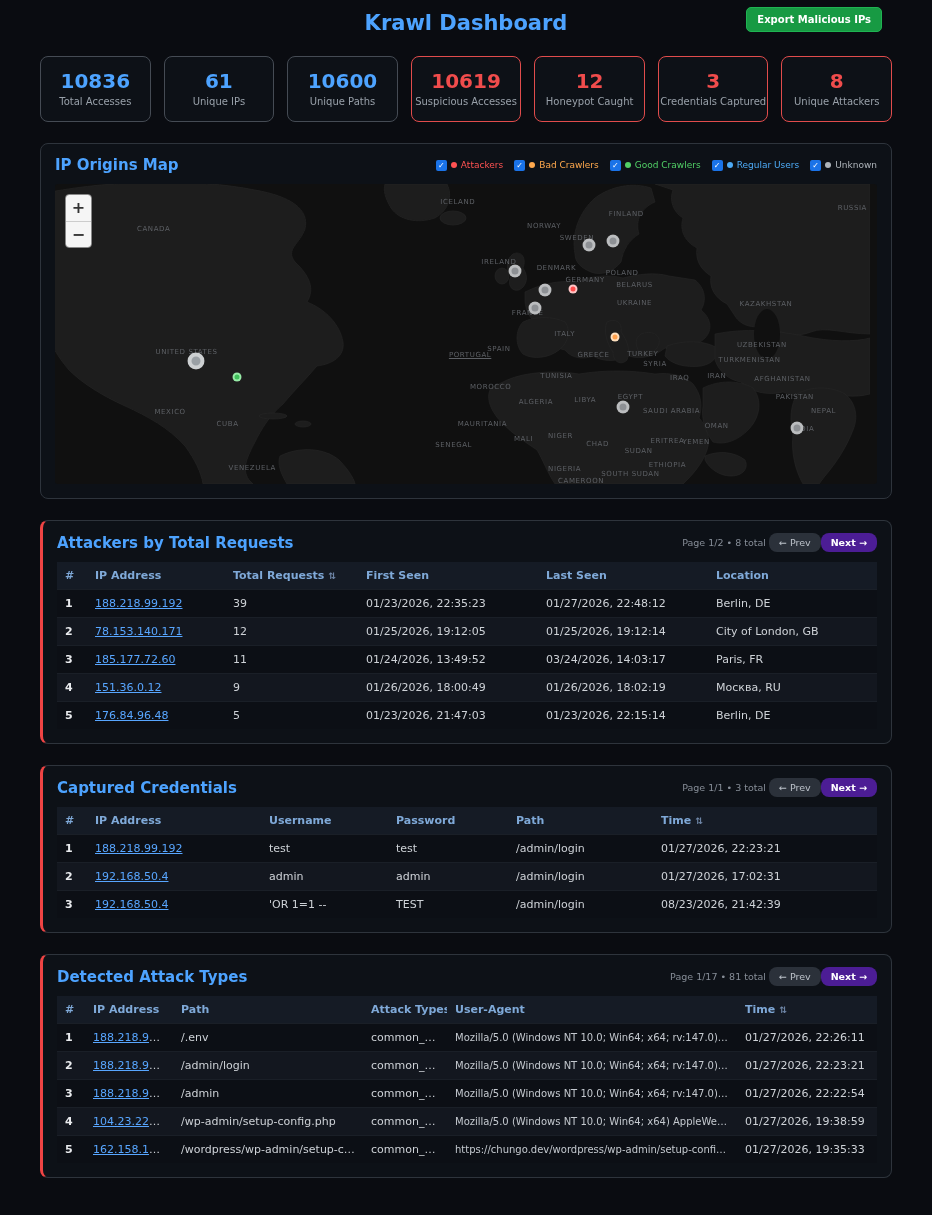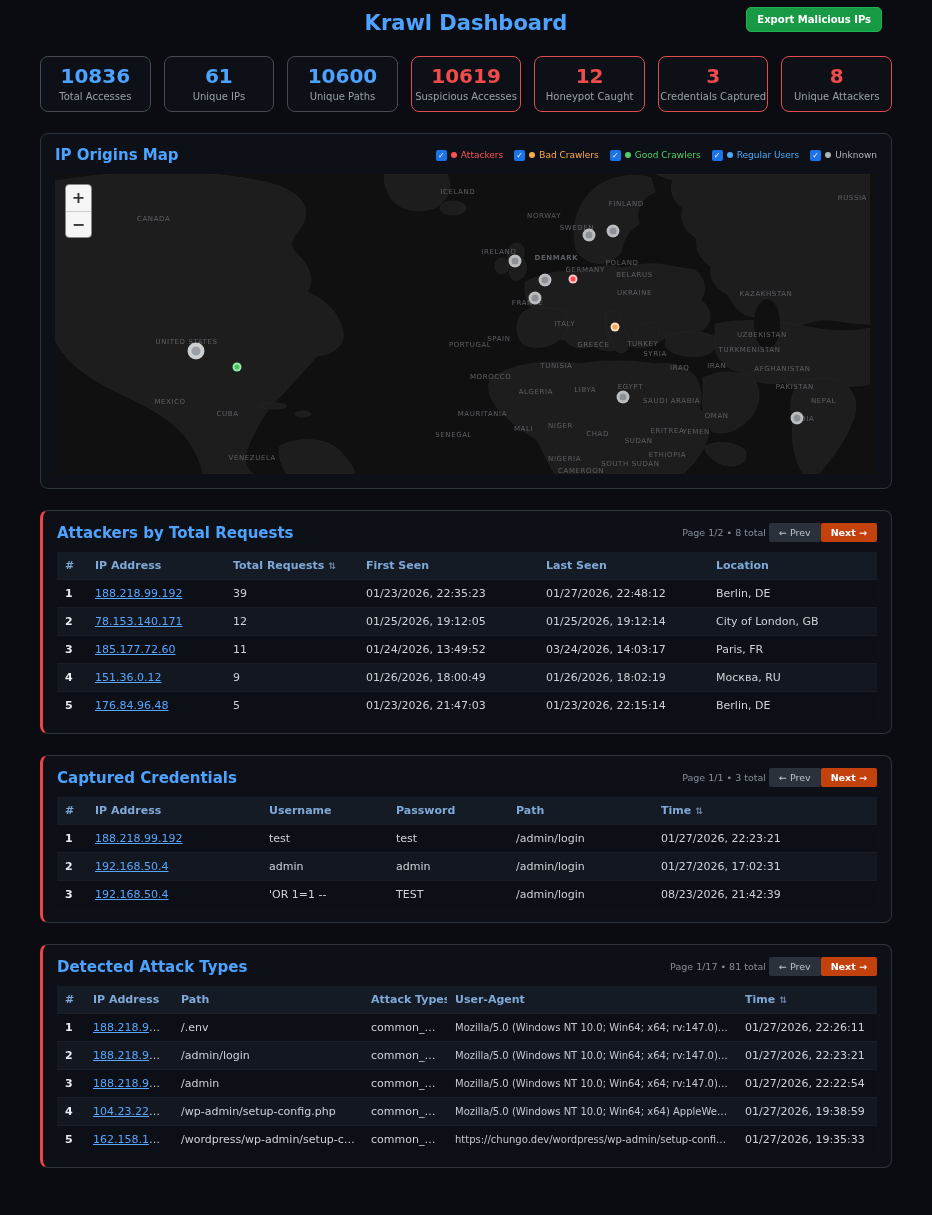--- a/index.html
+++ b/index.html
@@ -17,21 +17,21 @@
   .export-btn {
     position:absolute; right:10px; top:7px;
     background:#179a43; border:1px solid #1fb452; color:#fff;
     font-size:10px; font-weight:bold; padding:6px 10px; border-radius:5px;
     font-family:inherit; cursor:pointer;
   }
 
   
   .stats { display:flex; gap:13px; margin-top:10px; }
   .stat-card {
-    flex:1; height:56px; background:#0d1117;
+    flex:1; height:66px; background:#0d1117;
     border:1px solid #454b54; border-radius:8px;
     display:flex; flex-direction:column; align-items:center; justify-content:center; gap:5px;
   }
   .stat-card.danger { border-color:#e14c4c; }
   .stat-value { font-size:20px; font-weight:bold; color:#4da3ff; line-height:1; }
   .stat-card.danger .stat-value { color:#f04c4c; }
   .stat-label { font-size:10px; color:#98a0a9; }
 
   
   .tabs { margin-top:26px; background:#141a22; border-radius:6px; padding:7px 12px; display:flex; gap:26px; }
@@ -43,23 +43,23 @@
     border:1px solid #2e343c; border-radius:8px;
     padding:12px 14px 14px 14px;
   }
   .panel.alert { border-left:3px solid #ef4444; }
   .panel-head { display:flex; align-items:center; justify-content:space-between; margin-bottom:10px; }
   .panel-title { color:#4da3ff; font-size:15px; font-weight:bold; }
 
   
   .pager { display:flex; align-items:center; gap:0; }
   .pager-info { font-size:9.5px; color:#868d97; margin-right:3px; }
-  .btn { font-size:9.5px; padding:4px 10px; border-radius:2px; border:none; font-family:inherit; cursor:pointer; }
+  .btn { font-size:9.5px; padding:4px 10px; border-radius:8px; border:none; font-family:inherit; cursor:pointer; }
   .btn-prev { background:#2b313a; color:#bcc2ca; }
-  .btn-next { background:#c2410c; color:#fff; font-weight:bold; }
+  .btn-next { background:#4c1d95; color:#fff; font-weight:bold; }
 
   
   .legend { display:flex; align-items:center; gap:11px; }
   .legend-item { display:flex; align-items:center; gap:4px; cursor:pointer; }
   .cbx { width:11px; height:11px; background:#1a73e8; border-radius:2px; color:#fff;
          font-size:8px; line-height:11px; text-align:center; flex:0 0 auto; }
   .dot { width:6px; height:6px; border-radius:50%; flex:0 0 auto; }
   .legend-label { font-size:9px; color:#aab; }
 
   
@@ -231,39 +231,39 @@
           <span class="map-label" style="left: 49%; top: 6%;">ICELAND</span>
 
           <span class="map-label" style="left: 59.5%; top: 14%; text-align: center;">NORWAY</span>
 
           <span class="map-label" style="left: 63.5%; top: 18%;">SWEDEN</span>
 
           <span class="map-label" style="left: 69.5%; top: 10%;">FINLAND</span>
 
           <span class="map-label" style="left: 97%; top: 8%;">RUSSIA</span>
 
-          <span class="map-label" style="left: 61%; top: 28%; font-weight: bold;">DENMARK</span>
+          <span class="map-label" style="left: 61%; top: 28%;">DENMARK</span>
 
           <span class="map-label" style="left: 54%; top: 26%;">IRELAND</span>
 
           <span class="map-label" style="left: 64.5%; top: 32%;">GERMANY</span>
 
           <span class="map-label" style="left: 69%; top: 29.5%; text-align: center;">POLAND</span>
 
           <span class="map-label" style="left: 70.5%; top: 33.5%;">BELARUS</span>
 
           <span class="map-label" style="left: 70.5%; top: 39.5%;">UKRAINE</span>
 
           <span class="map-label" style="left: 86.5%; top: 40%;">KAZAKHSTAN</span>
 
           <span class="map-label" style="left: 57.5%; top: 43%;">FRANCE</span>
 
           <span class="map-label" style="left: 54%; top: 55%;">SPAIN</span>
 
-          <span class="map-label" style="left: 50.5%; top: 57%;">PORTUGAL</span>
+          <span class="map-label" style="left: 50.5%; top: 57%; text-decoration: underline;">PORTUGAL</span>
 
           <span class="map-label" style="left: 62%; top: 50%;">ITALY</span>
 
           <span class="map-label" style="left: 65.5%; top: 57%;">GREECE</span>
 
           <span class="map-label" style="left: 71.5%; top: 56.5%;">TURKEY</span>
 
           <span class="map-label" style="left: 86%; top: 53.5%;">UZBEKISTAN</span>
 
           <span class="map-label" style="left: 84.5%; top: 58.5%;">TURKMENISTAN</span>

